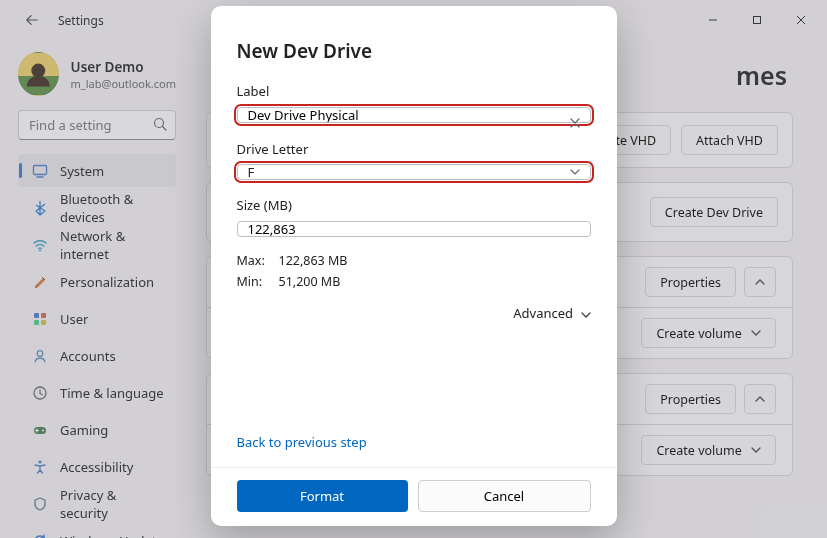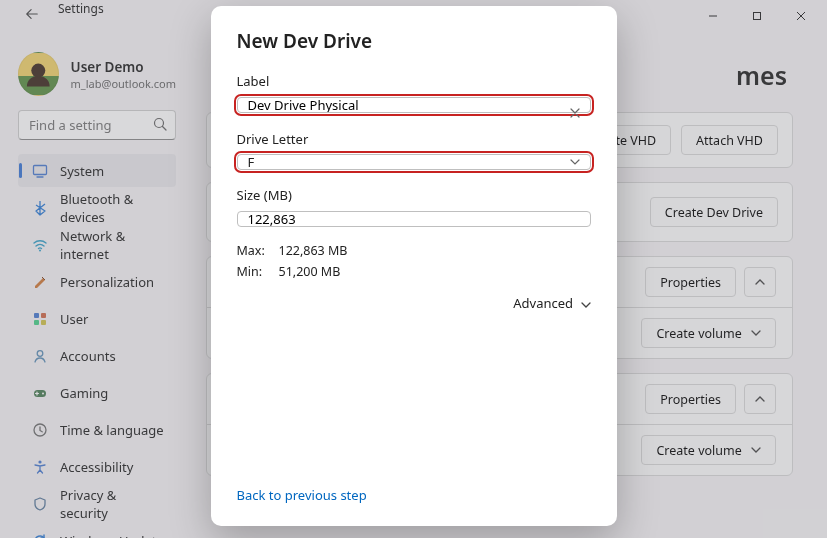--- a/index.html
+++ b/index.html
@@ -24,21 +24,21 @@
     background: var(--bg);
     color: var(--text);
     font-size: 13px;
     overflow: hidden;
     position: relative;
   }
 
   
   .titlebar {
     height: 40px;
-    display:flex; align-items:flex-start;
+    display:flex; align-items:center;
     padding: 0 4px 0 18px;
   }
   .back-btn {
     width:28px;height:28px;border:none;background:transparent;
     display:flex;align-items:center;justify-content:center;border-radius:4px;
     margin-right: 12px;
   }
   .title { font-size:12px; color:#222; }
   .win-controls { margin-left:auto; display:flex; }
   .win-btn {
@@ -125,21 +125,21 @@
 
   
   .scrim{ position:absolute; inset:0; background:var(--dim-overlay); }
 
   
   .modal {
     position:absolute; top:6px; left:50%; transform:translateX(-50%);
     width: 406px; height: 520px;
     background:#fff; border-radius:10px; box-shadow: var(--shadow);
     display:flex;flex-direction:column;
-    padding: 22px 26px 14px 26px;
+    padding: 32px 26px 14px 26px;
   }
   .modal h2{ margin:0 0 18px 0; font-size:19px; font-weight:600;}
   .field-label { font-size:13px; margin-bottom:6px; display:block;}
   .text-input, .select, .num-input{
     width:100%; height:16px;border:1px solid #bfbfbf;border-radius:4px;
     padding:0 10px;font-size:13px;background:#fff;
   }
   .hl { outline:2px solid var(--highlight); outline-offset:1px; }
   .input-wrap{ position:relative; margin-bottom:16px;}
   .clear-x{ position:absolute;right:8px;top:7px;border:none;background:transparent;padding:2px;}
@@ -260,35 +260,35 @@
             <svg width="16" height="16" viewBox="0 0 16 16">
               <circle cx="8" cy="5.5" r="2.8" stroke="#5e8fb7" stroke-width="1.3" fill="none"></circle>
               <path d="M3 14c.8-2.8 2.8-4 5-4s4.2 1.2 5 4" stroke="#5e8fb7" stroke-width="1.3" fill="none" stroke-linecap="round"></path>
             </svg>
           </span>
           <span>Accounts</span>
         </div>
         <div class="nav-item">
           <span class="nav-icon">
             <svg width="16" height="16" viewBox="0 0 16 16">
+              <circle cx="8" cy="8" r="6" stroke="#6e6e6e" stroke-width="1.3" fill="none"></circle>
+              <path d="M8 5v3.5l2.2 1.3" stroke="#6e6e6e" stroke-width="1.3" fill="none" stroke-linecap="round"></path>
+            </svg>
+          </span>
+          <span>Time &amp; language</span>
+        </div>
+        <div class="nav-item">
+          <span class="nav-icon">
+            <svg width="16" height="16" viewBox="0 0 16 16">
               <rect x="2" y="5" width="12" height="7" rx="3.5" fill="#4a7d55"></rect>
               <circle cx="11" cy="8.5" r="1" fill="#fff"></circle>
               <path d="M5 7v3M3.5 8.5h3" stroke="#fff" stroke-width="1.2" stroke-linecap="round"></path>
             </svg>
           </span>
           <span>Gaming</span>
-        </div>
-        <div class="nav-item">
-          <span class="nav-icon">
-            <svg width="16" height="16" viewBox="0 0 16 16">
-              <circle cx="8" cy="8" r="6" stroke="#6e6e6e" stroke-width="1.3" fill="none"></circle>
-              <path d="M8 5v3.5l2.2 1.3" stroke="#6e6e6e" stroke-width="1.3" fill="none" stroke-linecap="round"></path>
-            </svg>
-          </span>
-          <span>Time &amp; language</span>
         </div>
         <div class="nav-item">
           <span class="nav-icon">
             <svg width="16" height="16" viewBox="0 0 16 16">
               <circle cx="8" cy="3" r="1.6" fill="#4a7bd0"></circle>
               <path d="M3 6l5 1 5-1M8 7v4m0 0l-2.5 3M8 11l2.5 3" stroke="#4a7bd0" stroke-width="1.3" fill="none" stroke-linecap="round"></path>
             </svg>
           </span>
           <span>Accessibility</span>
         </div>
@@ -416,13 +416,17 @@
 
   <div class="adv">
     <span>Advanced</span>
     <svg class="chev" viewBox="0 0 10 10" style="margin-left:4px;vertical-align:middle">
         <path d="M1 3l4 4 4-4" stroke="#444" stroke-width="1.3" fill="none" stroke-linecap="round"></path>
       </svg>
   </div>
 
   <a class="back-link">Back to previous step</a>
 
+  <div class="modal-footer">
+    <button class="primary">Format</button>
+    <button class="secondary">Cancel</button>
+  </div>
 </div>
 
 </body></html>

